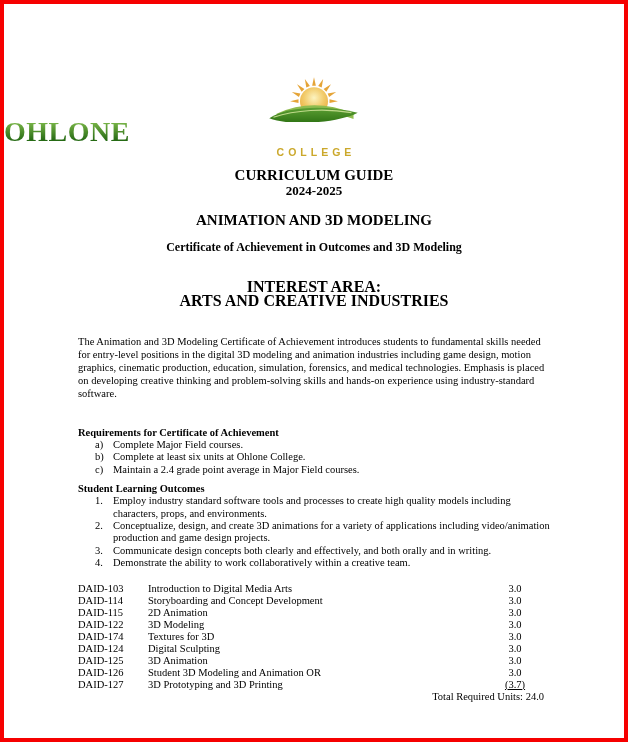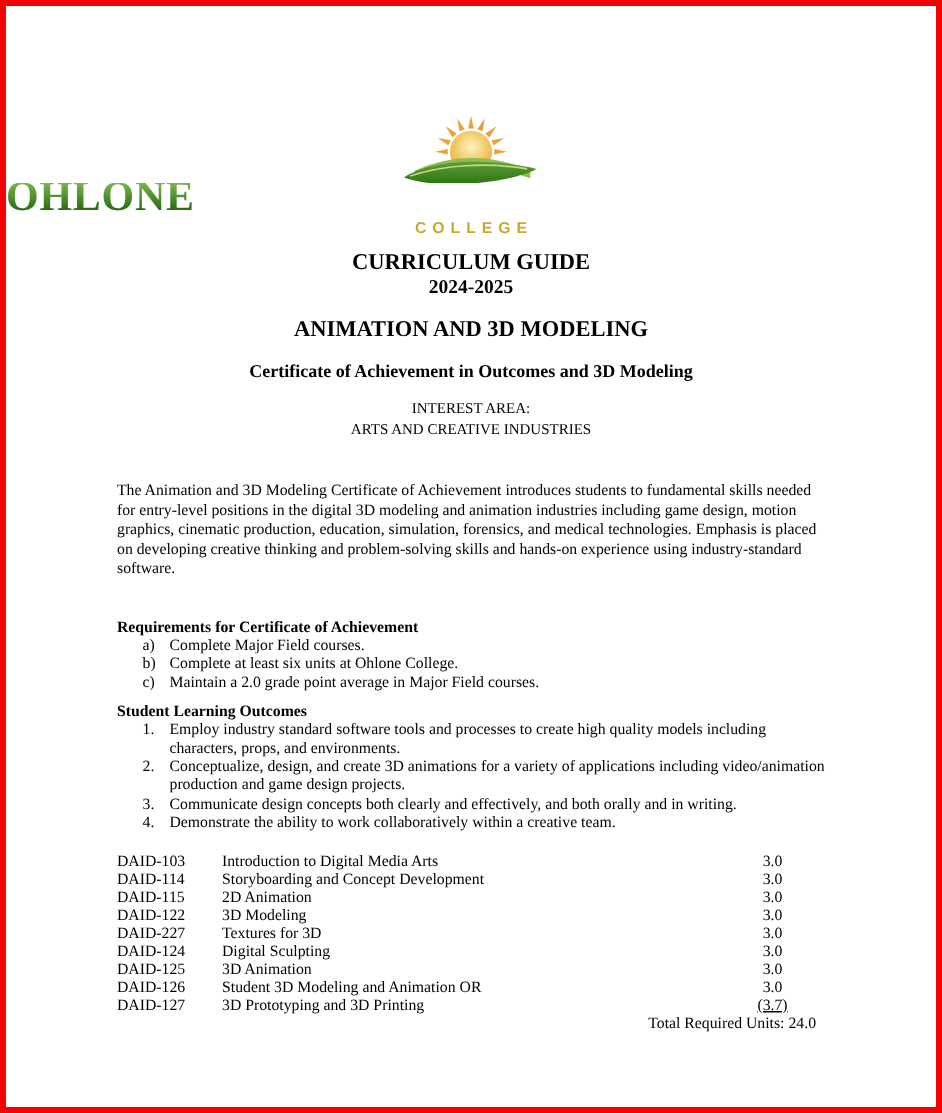--- a/index.html
+++ b/index.html
@@ -27,21 +27,21 @@
   .logo-sub{
     text-align:center;font-family:"Liberation Sans", sans-serif;
     font-weight:bold;font-size:10.5px;letter-spacing:4px;color:#CBA82B;
     margin-top:4px;text-indent:4px;
   }
   
   .h-title{font-weight:bold;font-size:15px;margin-top:9px;line-height:16px}
   .h-year{font-weight:bold;font-size:13px;margin-top:1px;line-height:14px}
   .h-program{font-weight:bold;font-size:15px;margin-top:14px;line-height:16px}
   .h-cert{font-weight:bold;font-size:12px;margin-top:13px;line-height:13px}
-  .h-interest{font-weight:normal;font-size:10px;margin-top:12px;line-height:13.5px}
+  .h-interest{font-weight:bold;font-size:16px;margin-top:26px;line-height:13.5px}
   
   .content{padding:0 74px;font-size:10.5px;line-height:13px}
   .desc{margin:28px 0 0 0}
   .sec-head{font-weight:bold;margin-top:26px}
   .sec-head.outcomes{margin-top:6px}
   .list{margin:0}
   .list-row{display:flex;line-height:12.4px}
   .list-row .marker{width:18px;margin-left:17px;flex:none}
   .list-row .ltext{flex:1}
   
@@ -106,21 +106,21 @@
       <div class="list-row">
         <span class="marker">a)</span>
         <span class="ltext">Complete Major Field courses.</span>
       </div>
       <div class="list-row">
         <span class="marker">b)</span>
         <span class="ltext">Complete at least six units at Ohlone College.</span>
       </div>
       <div class="list-row">
         <span class="marker">c)</span>
-        <span class="ltext">Maintain a 2.0 grade point average in Major Field courses.</span>
+        <span class="ltext">Maintain a 2.4 grade point average in Major Field courses.</span>
       </div>
     </div>
 
   <div class="sec-head outcomes">Student Learning Outcomes</div>
   <div class="list" id="out-list">
       <div class="list-row">
         <span class="marker">1.</span>
         <span class="ltext">Employ industry standard software tools and processes to create high quality models including characters, props, and environments.</span>
       </div>
       <div class="list-row">
@@ -153,21 +153,21 @@
           <span class="code">DAID-115</span>
           <span class="title">2D Animation</span>
           <span class="units">3.0</span>
         </div>
         <div class="t-row">
           <span class="code">DAID-122</span>
           <span class="title">3D Modeling</span>
           <span class="units">3.0</span>
         </div>
         <div class="t-row">
-          <span class="code">DAID-227</span>
+          <span class="code">DAID-174</span>
           <span class="title">Textures for 3D</span>
           <span class="units">3.0</span>
         </div>
         <div class="t-row">
           <span class="code">DAID-124</span>
           <span class="title">Digital Sculpting</span>
           <span class="units">3.0</span>
         </div>
         <div class="t-row">
           <span class="code">DAID-125</span>

